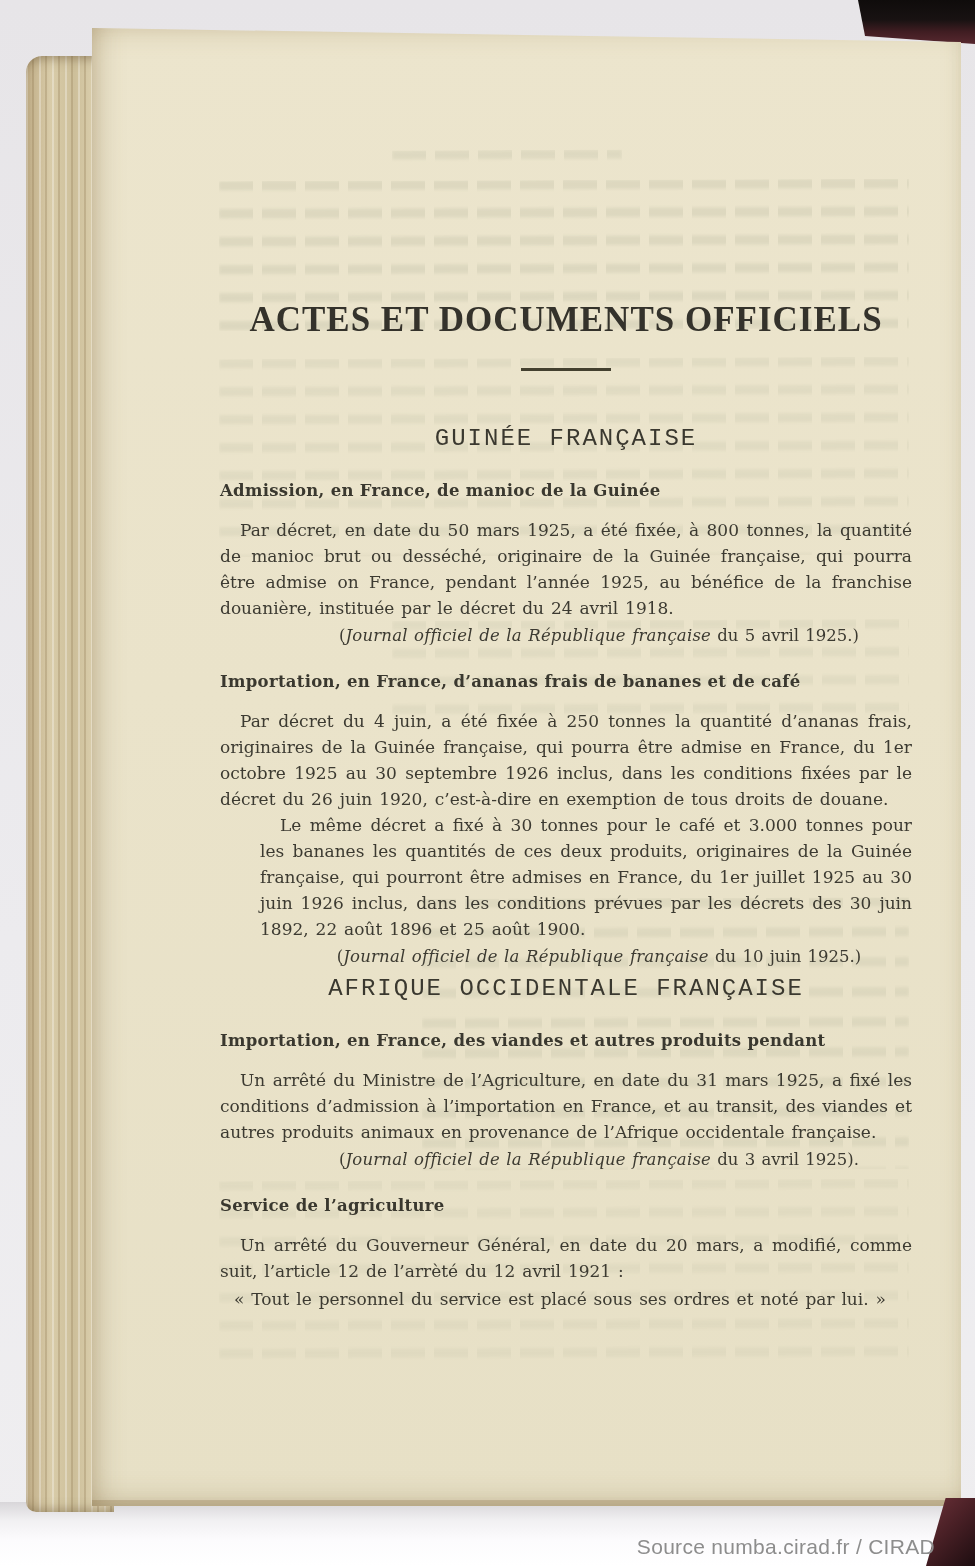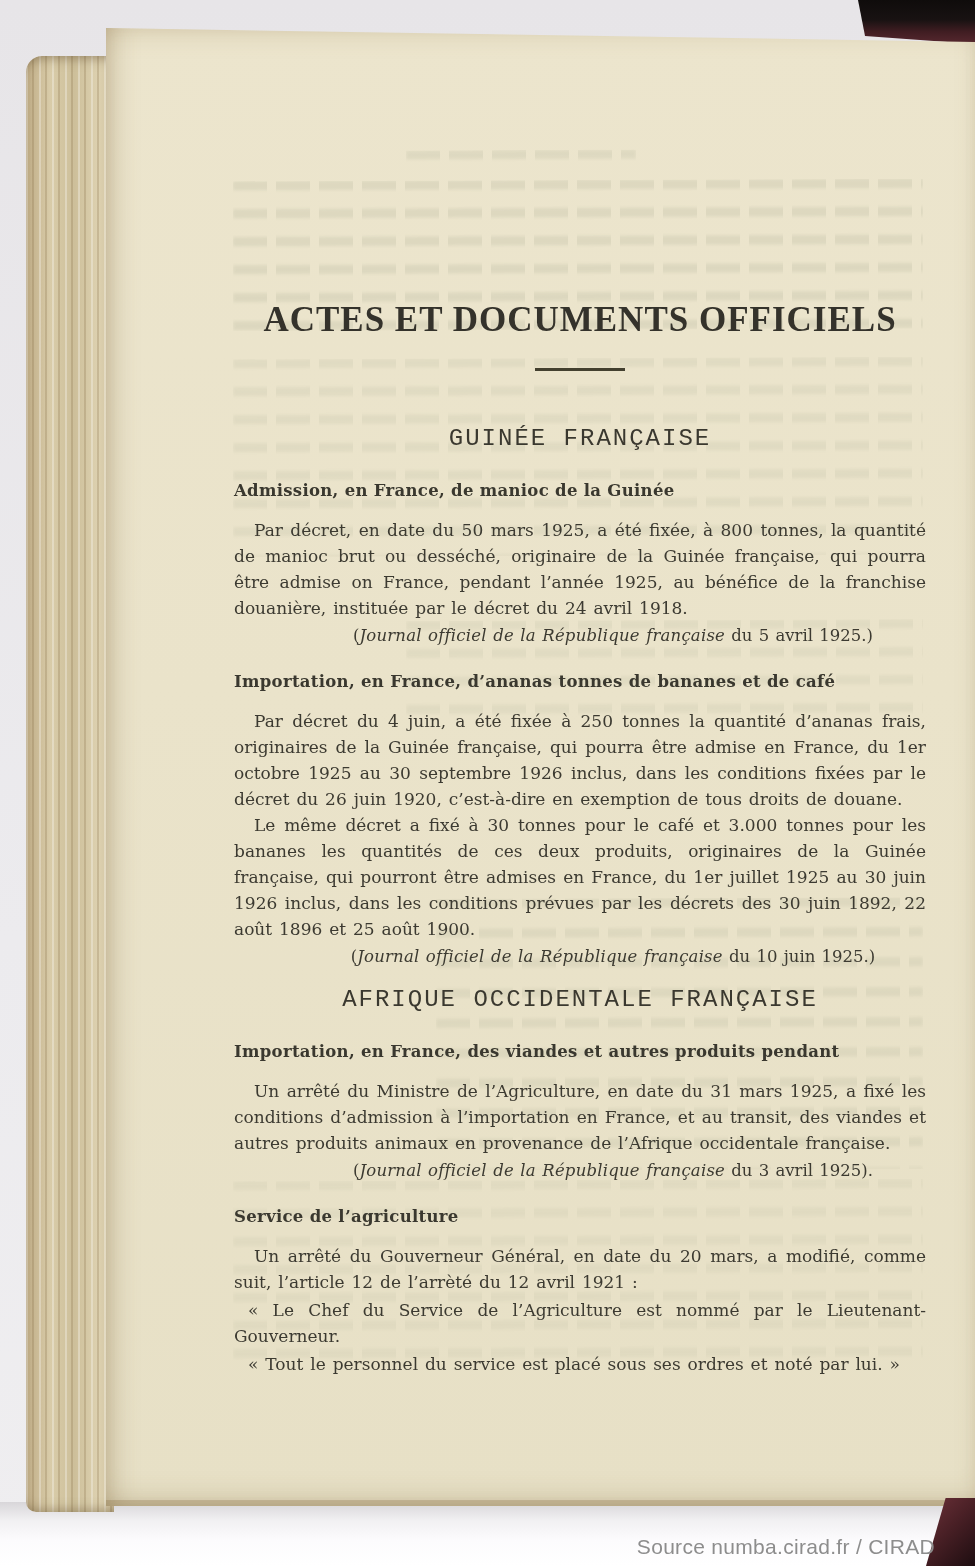--- a/index.html
+++ b/index.html
@@ -42,21 +42,21 @@
     background:
       repeating-linear-gradient(90deg,
         rgba(255,255,255,.30) 0 2px, rgba(255,255,255,0) 2px 6px,
         rgba(120,95,55,.22) 6px 8px, rgba(120,95,55,0) 8px 13px),
       linear-gradient(90deg,#bfac86 0%,#d9cca9 28%,#cdbf9a 55%,#ddd1b0 82%,#cfc19e 100%);
     border-radius:16px 0 0 10px;
     box-shadow:inset 0 10px 12px -8px rgba(90,70,40,.5), inset 0 -10px 12px -8px rgba(90,70,40,.45);
   }
   
   .page{
-    position:absolute;left:106px;top:20px;width:869px;height:1486px;z-index:2;
+    position:absolute;left:92px;top:20px;width:869px;height:1486px;z-index:2;
     background:linear-gradient(180deg,#ece5cd 0%,#eae3ca 45%,#e7e0c6 100%);
     clip-path:polygon(0 8px,100% 22px,100% 100%,0 100%);
     box-shadow:
       inset 20px 0 28px -16px rgba(125,100,55,.38),
       inset -12px 0 26px -18px rgba(125,100,55,.25),
       inset 0 30px 30px -24px rgba(150,125,80,.40),
       inset 0 -6px 0 rgba(139,117,74,.30),
       inset 0 -26px 30px -22px rgba(125,100,55,.28);
   }
   
@@ -88,32 +88,32 @@
   }
   .divider{
     width:90px;height:3px;margin:28px auto 0;
     background:#43402f;
   }
   .sec-heading{
     margin:54px 0 0;text-align:center;font-weight:normal;
     font-family:Liberation Mono, monospace;
     font-size:24px;line-height:28px;letter-spacing:2px;color:#3a382f;
   }
-  .sec-heading.second{margin-top:17px;}
+  .sec-heading.second{margin-top:6px;}
   .art-heading{
     margin:26px 0 0;text-align:left;
     font-size:16.5px;font-weight:bold;line-height:24px;letter-spacing:.3px;color:#3a382f;
   }
   .art-heading.tight{margin-top:22px;}
   .body-par{
     margin:14px 0 0;text-align:justify;
     font-size:17px;line-height:26px;word-spacing:1.5px;
     text-indent:20px;
   }
-  .body-par.follow{margin-top:0;}
+  .body-par.follow{margin-top:0;margin-left:40px;}
   .quote-par{
     margin:2px 0 0;text-align:justify;
     font-size:17px;line-height:26px;word-spacing:1.5px;text-indent:14px;
   }
   .citation{
     margin:3px 0 0;text-align:center;padding-left:66px;
     font-size:16.5px;line-height:24px;word-spacing:1px;
   }
   .citation i{letter-spacing:.2px;}
 </style>
@@ -140,33 +140,32 @@
 
       <h1 class="title">ACTES ET DOCUMENTS OFFICIELS</h1>
       <div class="divider"></div>
 
       <h2 class="sec-heading">GUINÉE FRANÇAISE</h2>
 
       <h3 class="art-heading">Admission, en France, de manioc de la Guinée</h3>
       <p class="body-par">Par décret, en date du 50 mars 1925, a été fixée, à 800 tonnes, la quantité de manioc brut ou desséché, originaire de la Guinée française, qui pourra être admise on France, pendant l’année 1925, au bénéfice de la franchise douanière, instituée par le décret du 24 avril 1918.</p>
       <p class="citation"><span>(</span><i>Journal officiel de la République française</i><span> du 5 avril 1925.)</span></p>
 
-      <h3 class="art-heading tight">Importation, en France, d’ananas tonnes de bananes et de café</h3>
+      <h3 class="art-heading tight">Importation, en France, d’ananas frais de bananes et de café</h3>
       <p class="body-par">Par décret du 4 juin, a été fixée à 250 tonnes la quantité d’ananas frais, originaires de la Guinée française, qui pourra être admise en France, du 1er octobre 1925 au 30 septembre 1926 inclus, dans les conditions fixées par le décret du 26 juin 1920, c’est-à-dire en exemption de tous droits de douane.</p>
       <p class="body-par follow">Le même décret a fixé à 30 tonnes pour le café et 3.000 tonnes pour les bananes les quantités de ces deux produits, originaires de la Guinée française, qui pourront être admises en France, du 1er juillet 1925 au 30 juin 1926 inclus, dans les conditions prévues par les décrets des 30 juin 1892, 22 août 1896 et 25 août 1900.</p>
       <p class="citation"><span>(</span><i>Journal officiel de la République française</i><span> du 10 juin 1925.)</span></p>
 
       <h2 class="sec-heading second">AFRIQUE OCCIDENTALE FRANÇAISE</h2>
 
       <h3 class="art-heading">Importation, en France, des viandes et autres produits pendant</h3>
       <p class="body-par">Un arrêté du Ministre de l’Agriculture, en date du 31 mars 1925, a fixé les conditions d’admission à l’importation en France, et au transit, des viandes et autres produits animaux en provenance de l’Afrique occidentale française.</p>
       <p class="citation"><span>(</span><i>Journal officiel de la République française</i><span> du 3 avril 1925).</span></p>
 
       <h3 class="art-heading tight">Service de l’agriculture</h3>
       <p class="body-par">Un arrêté du Gouverneur Général, en date du 20 mars, a modifié, comme suit, l’article 12 de l’arrèté du 12 avril 1921 :</p>
-      <p class="quote-par">« Le Chef du Service de l’Agriculture est nommé par le Lieutenant-Gouverneur.</p>
       <p class="quote-par">« Tout le personnel du service est placé sous ses ordres et noté par lui. »</p>
 
     </div>
   </div>
 
   <div class="watermark">Source numba.cirad.fr / CIRAD</div>
 </div>
 
 </body></html>

